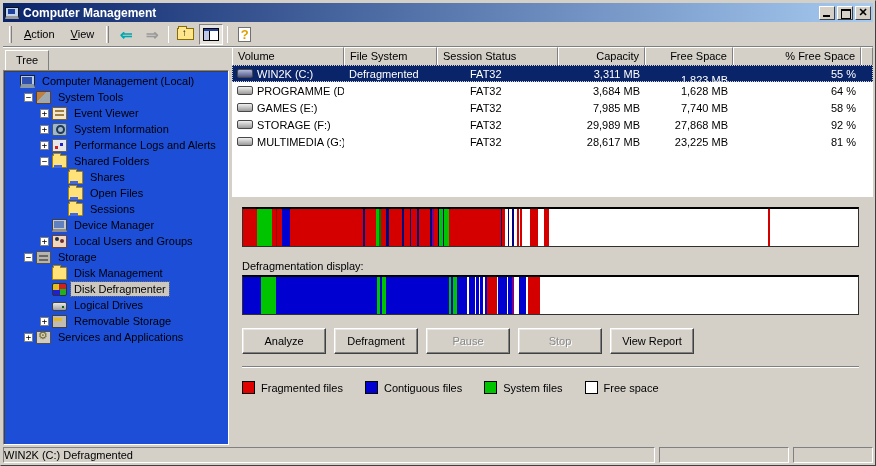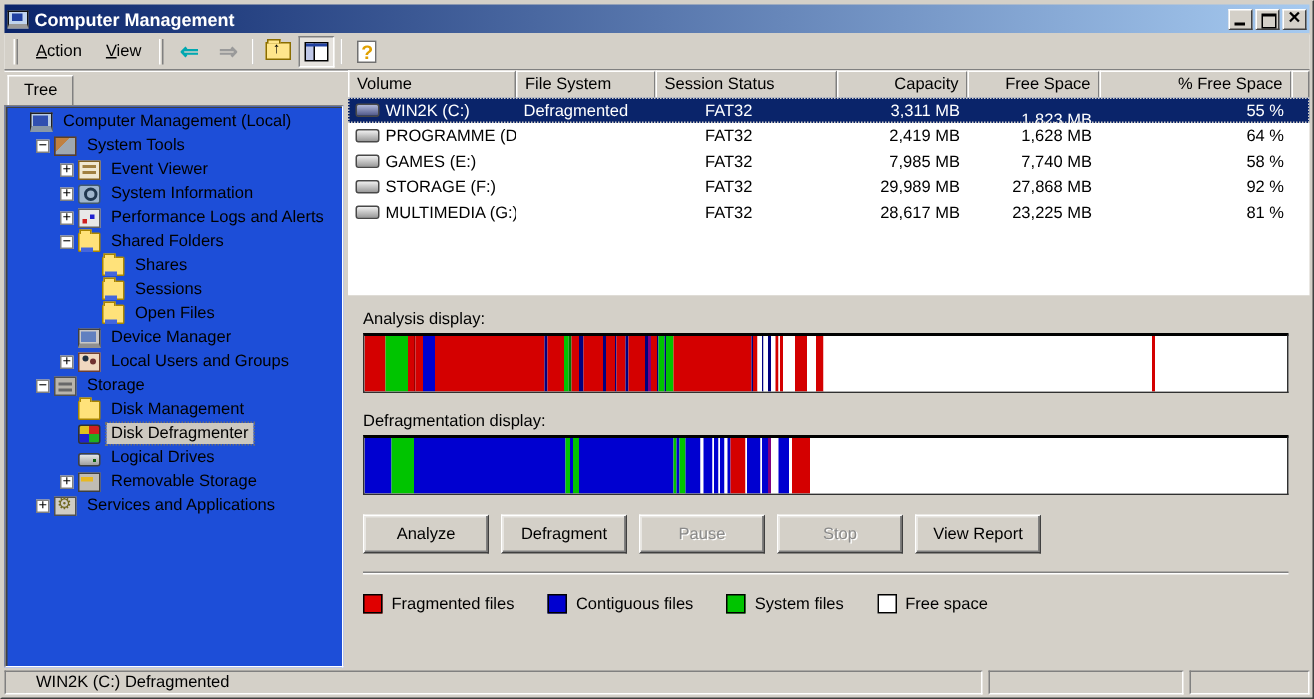--- a/index.html
+++ b/index.html
@@ -107,21 +107,21 @@
   .btn { width:84px; height:26px; margin-right:8px; background:#d4d0c8; font-family:"Liberation Sans",sans-serif; font-size:11px;
          border:1px solid; border-color:#fff #404040 #404040 #fff; box-shadow:inset -1px -1px 0 #808080, inset 1px 1px 0 #e8e6e2; }
   .btn.disabled { color:#8a8a8a; text-shadow:1px 1px 0 #fff; }
   .hdivider { margin-top:12px; border-top:1px solid #808080; border-bottom:1px solid #fff; }
   .legend { display:flex; align-items:center; margin-top:13px; }
   .legend-item { display:flex; align-items:center; margin-right:22px; }
   .swatch { width:13px; height:13px; border:1px solid #000; margin-right:6px; flex:0 0 auto; }
 
   
   .statusbar { height:18px; flex:0 0 auto; display:flex; padding-top:2px; }
-  .spanel { border:1px solid; border-color:#808080 #fff #fff #808080; padding:1px 20px; white-space:nowrap; overflow:hidden; }
+  .spanel { border:1px solid; border-color:#808080 #fff #fff #808080; padding:1px 0; white-space:nowrap; overflow:hidden; }
   .spanel.s1 { width:652px; margin-right:4px; }
   .spanel.s2 { width:130px; margin-right:4px; }
   .spanel.s3 { flex:1 1 auto; }
 </style>
 </head>
 <body>
 
 <div class="window">
 
   <div class="titlebar">
@@ -194,26 +194,26 @@
             <span class="tlabel">Shared Folders</span>
           </div>
           <div class="titem" style="padding-left: 52px;">
             <span class="exp-spacer"></span>
             <span class="ticon i-sharedfolder i-folder i-sharedfolder"></span>
             <span class="tlabel">Shares</span>
           </div>
           <div class="titem" style="padding-left: 52px;">
             <span class="exp-spacer"></span>
             <span class="ticon i-sharedfolder i-folder i-sharedfolder"></span>
+            <span class="tlabel">Open Files</span>
+          </div>
+          <div class="titem" style="padding-left: 52px;">
+            <span class="exp-spacer"></span>
+            <span class="ticon i-sharedfolder i-folder i-sharedfolder"></span>
             <span class="tlabel">Sessions</span>
-          </div>
-          <div class="titem" style="padding-left: 52px;">
-            <span class="exp-spacer"></span>
-            <span class="ticon i-sharedfolder i-folder i-sharedfolder"></span>
-            <span class="tlabel">Open Files</span>
           </div>
           <div class="titem" style="padding-left: 36px;">
             <span class="exp-spacer"></span>
             <span class="ticon i-devmgr"></span>
             <span class="tlabel">Device Manager</span>
           </div>
           <div class="titem" style="padding-left: 36px;">
             <span class="expander">+</span>
             <span class="ticon i-users"></span>
             <span class="tlabel">Local Users and Groups</span>
@@ -267,21 +267,21 @@
             <span class="lcell" style="width: 121px; justify-content: flex-start;">Defragmented</span>
             <span class="lcell" style="width: 93px; justify-content: flex-start;">FAT32</span>
             <span class="lcell" style="width: 87px; justify-content: flex-end;">3,311 MB</span>
             <span class="lcell" style="width: 88px; justify-content: flex-end; margin-top: 12px;">1,823 MB</span>
             <span class="lcell" style="width: 128px; justify-content: flex-end;">55 %</span>
           </div>
           <div class="lrow">
             <span class="lcell" style="width: 112px; justify-content: flex-start;"><span class="drive-ic"></span>PROGRAMME (D:)</span>
             <span class="lcell" style="width: 121px; justify-content: flex-start;"></span>
             <span class="lcell" style="width: 93px; justify-content: flex-start;">FAT32</span>
-            <span class="lcell" style="width: 87px; justify-content: flex-end;">2,419 MB</span>
+            <span class="lcell" style="width: 87px; justify-content: flex-end;">3,684 MB</span>
             <span class="lcell" style="width: 88px; justify-content: flex-end;">1,628 MB</span>
             <span class="lcell" style="width: 128px; justify-content: flex-end;">64 %</span>
           </div>
           <div class="lrow">
             <span class="lcell" style="width: 112px; justify-content: flex-start;"><span class="drive-ic"></span>GAMES (E:)</span>
             <span class="lcell" style="width: 121px; justify-content: flex-start;"></span>
             <span class="lcell" style="width: 93px; justify-content: flex-start;">FAT32</span>
             <span class="lcell" style="width: 87px; justify-content: flex-end;">7,985 MB</span>
             <span class="lcell" style="width: 88px; justify-content: flex-end;">7,740 MB</span>
             <span class="lcell" style="width: 128px; justify-content: flex-end;">58 %</span>
@@ -298,21 +298,20 @@
             <span class="lcell" style="width: 112px; justify-content: flex-start;"><span class="drive-ic"></span>MULTIMEDIA (G:)</span>
             <span class="lcell" style="width: 121px; justify-content: flex-start;"></span>
             <span class="lcell" style="width: 93px; justify-content: flex-start;">FAT32</span>
             <span class="lcell" style="width: 87px; justify-content: flex-end;">28,617 MB</span>
             <span class="lcell" style="width: 88px; justify-content: flex-end;">23,225 MB</span>
             <span class="lcell" style="width: 128px; justify-content: flex-end;">81 %</span>
           </div>
         </div>
 
       <div class="defrag-panel">
-        <div class="dlabel">Analysis display:</div>
         <div class="bar" id="analysis-bar">
             <div class="seg" style="width: 2.3%; background: rgb(212, 0, 0);"></div>
             <div class="seg" style="width: 2.4%; background: rgb(0, 196, 0);"></div>
             <div class="seg" style="width: 0.6%; background: rgb(212, 0, 0);"></div>
             <div class="seg" style="width: 0.2%; background: rgb(153, 0, 0);"></div>
             <div class="seg" style="width: 0.8%; background: rgb(212, 0, 0);"></div>
             <div class="seg" style="width: 1.4%; background: rgb(0, 0, 208);"></div>
             <div class="seg" style="width: 11.8%; background: rgb(212, 0, 0);"></div>
             <div class="seg" style="width: 0.3%; background: rgb(0, 0, 128);"></div>
             <div class="seg" style="width: 1.8%; background: rgb(212, 0, 0);"></div>

